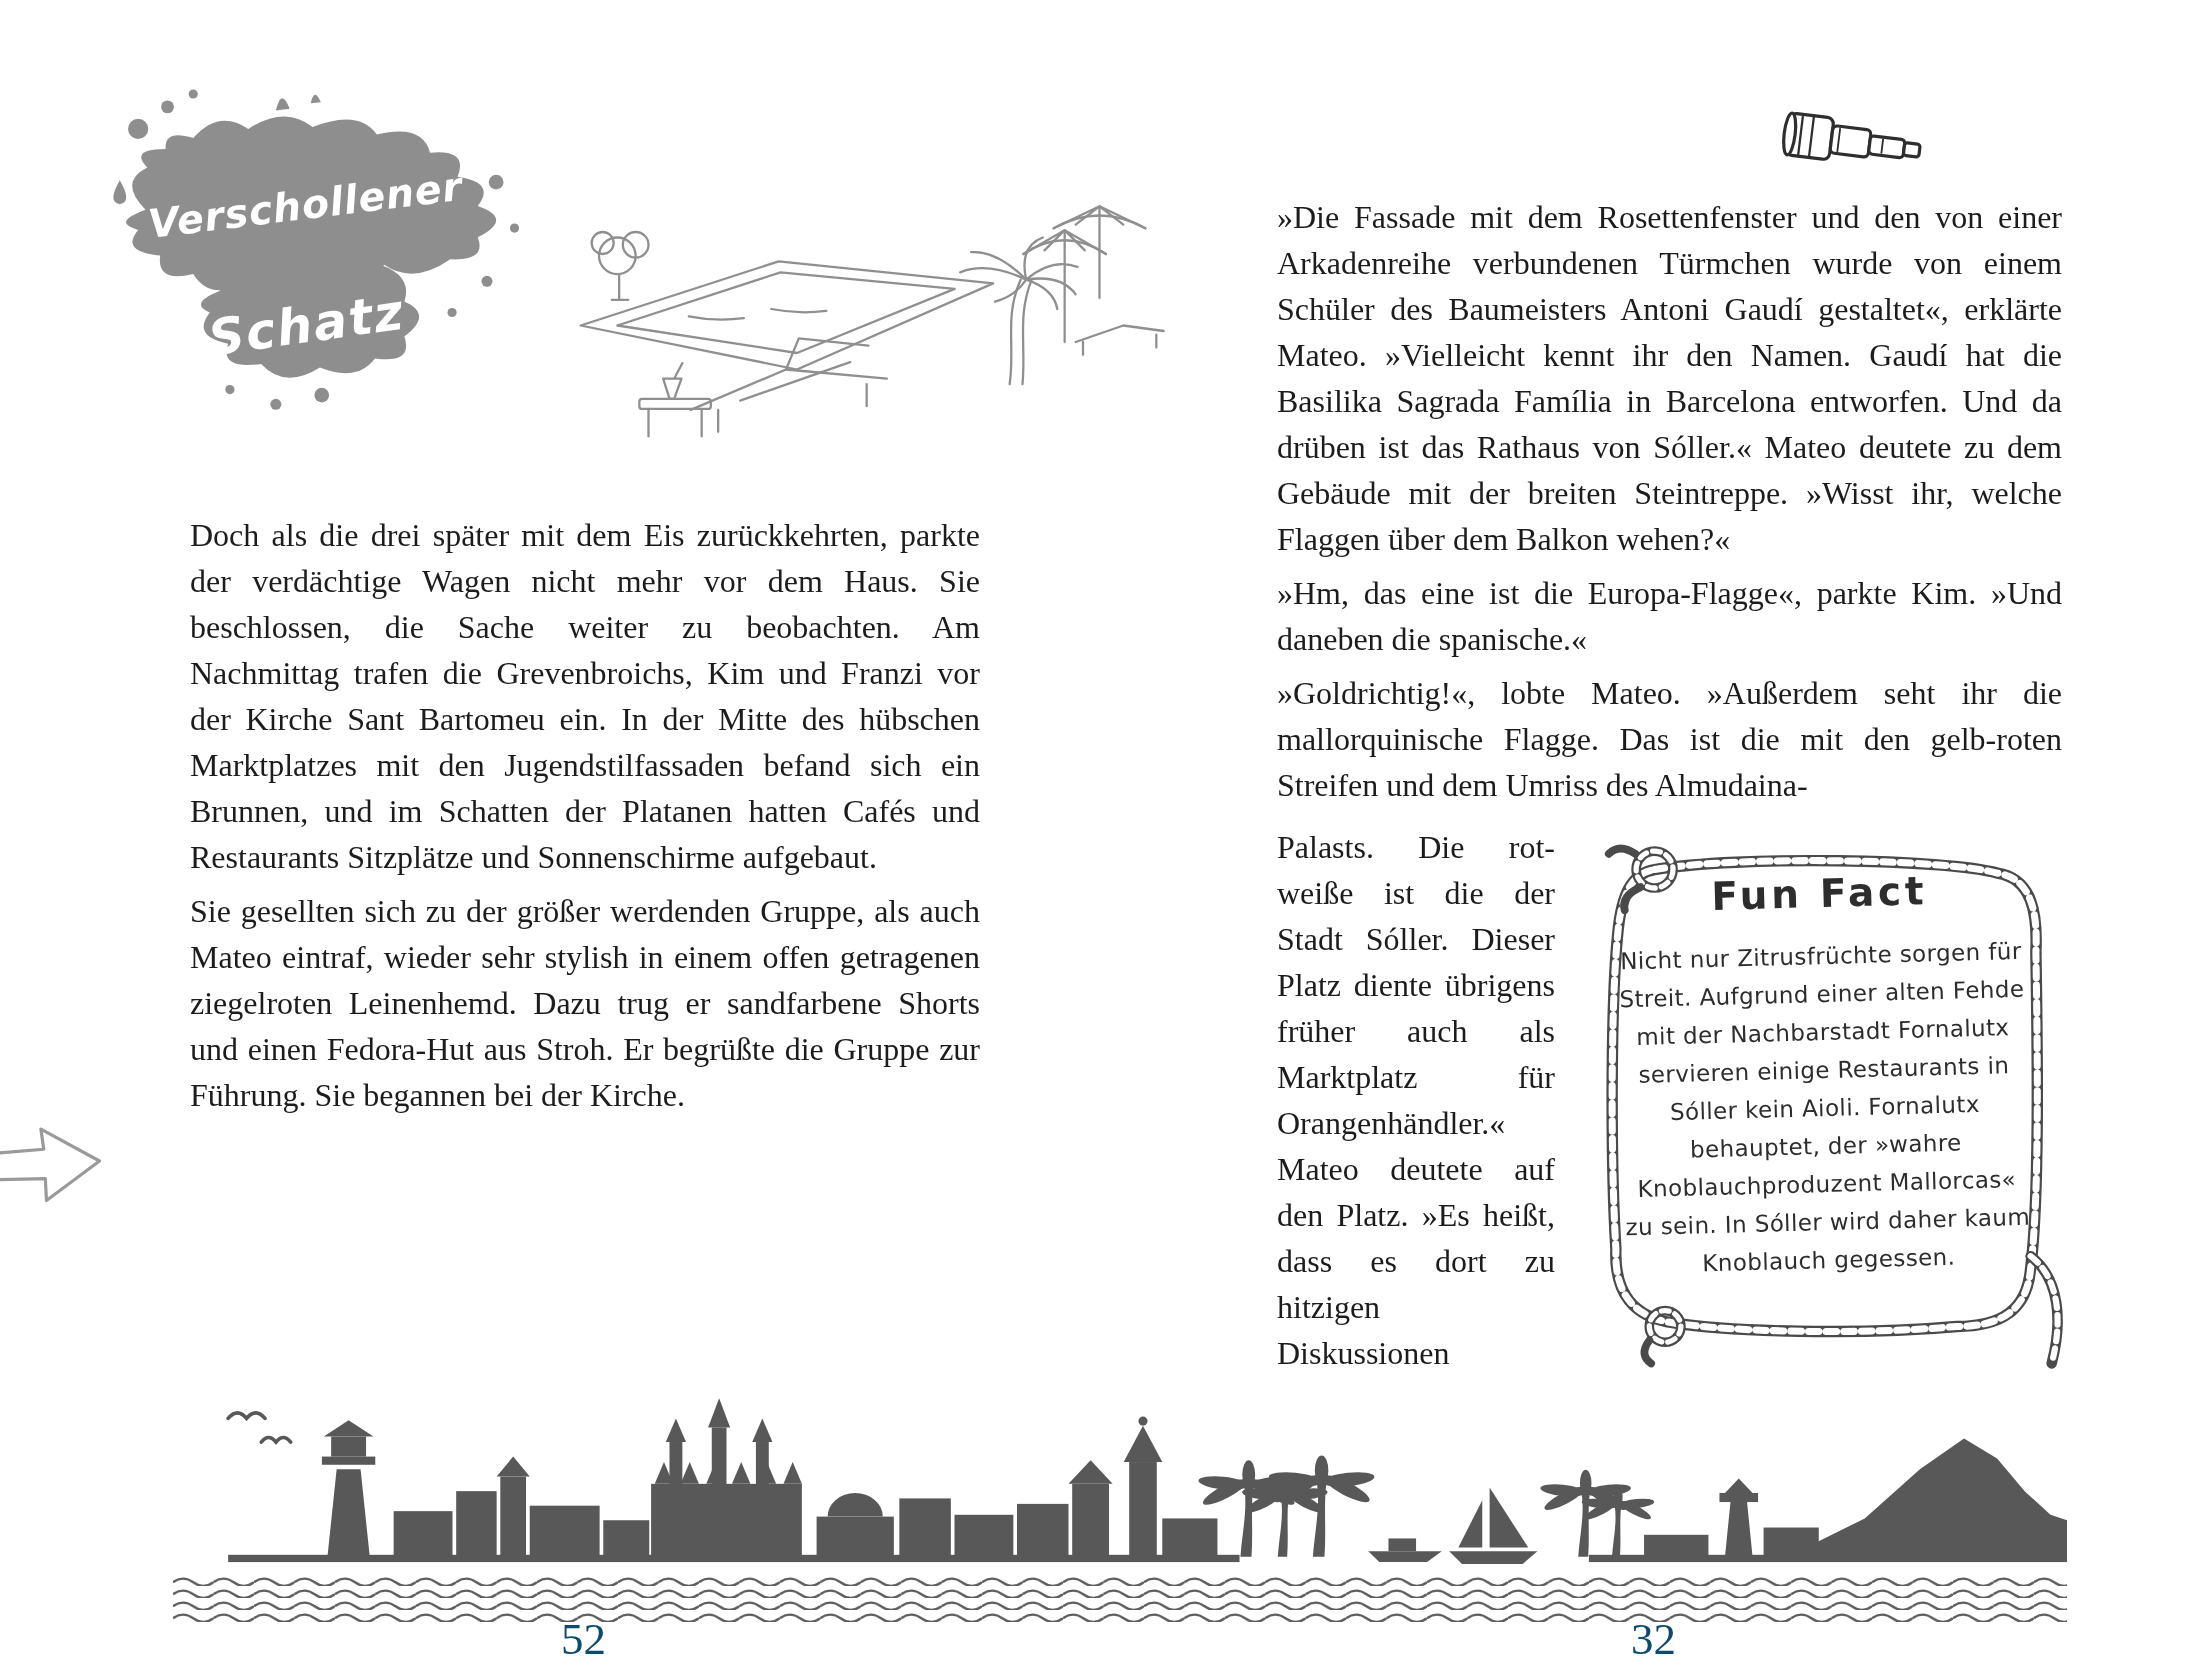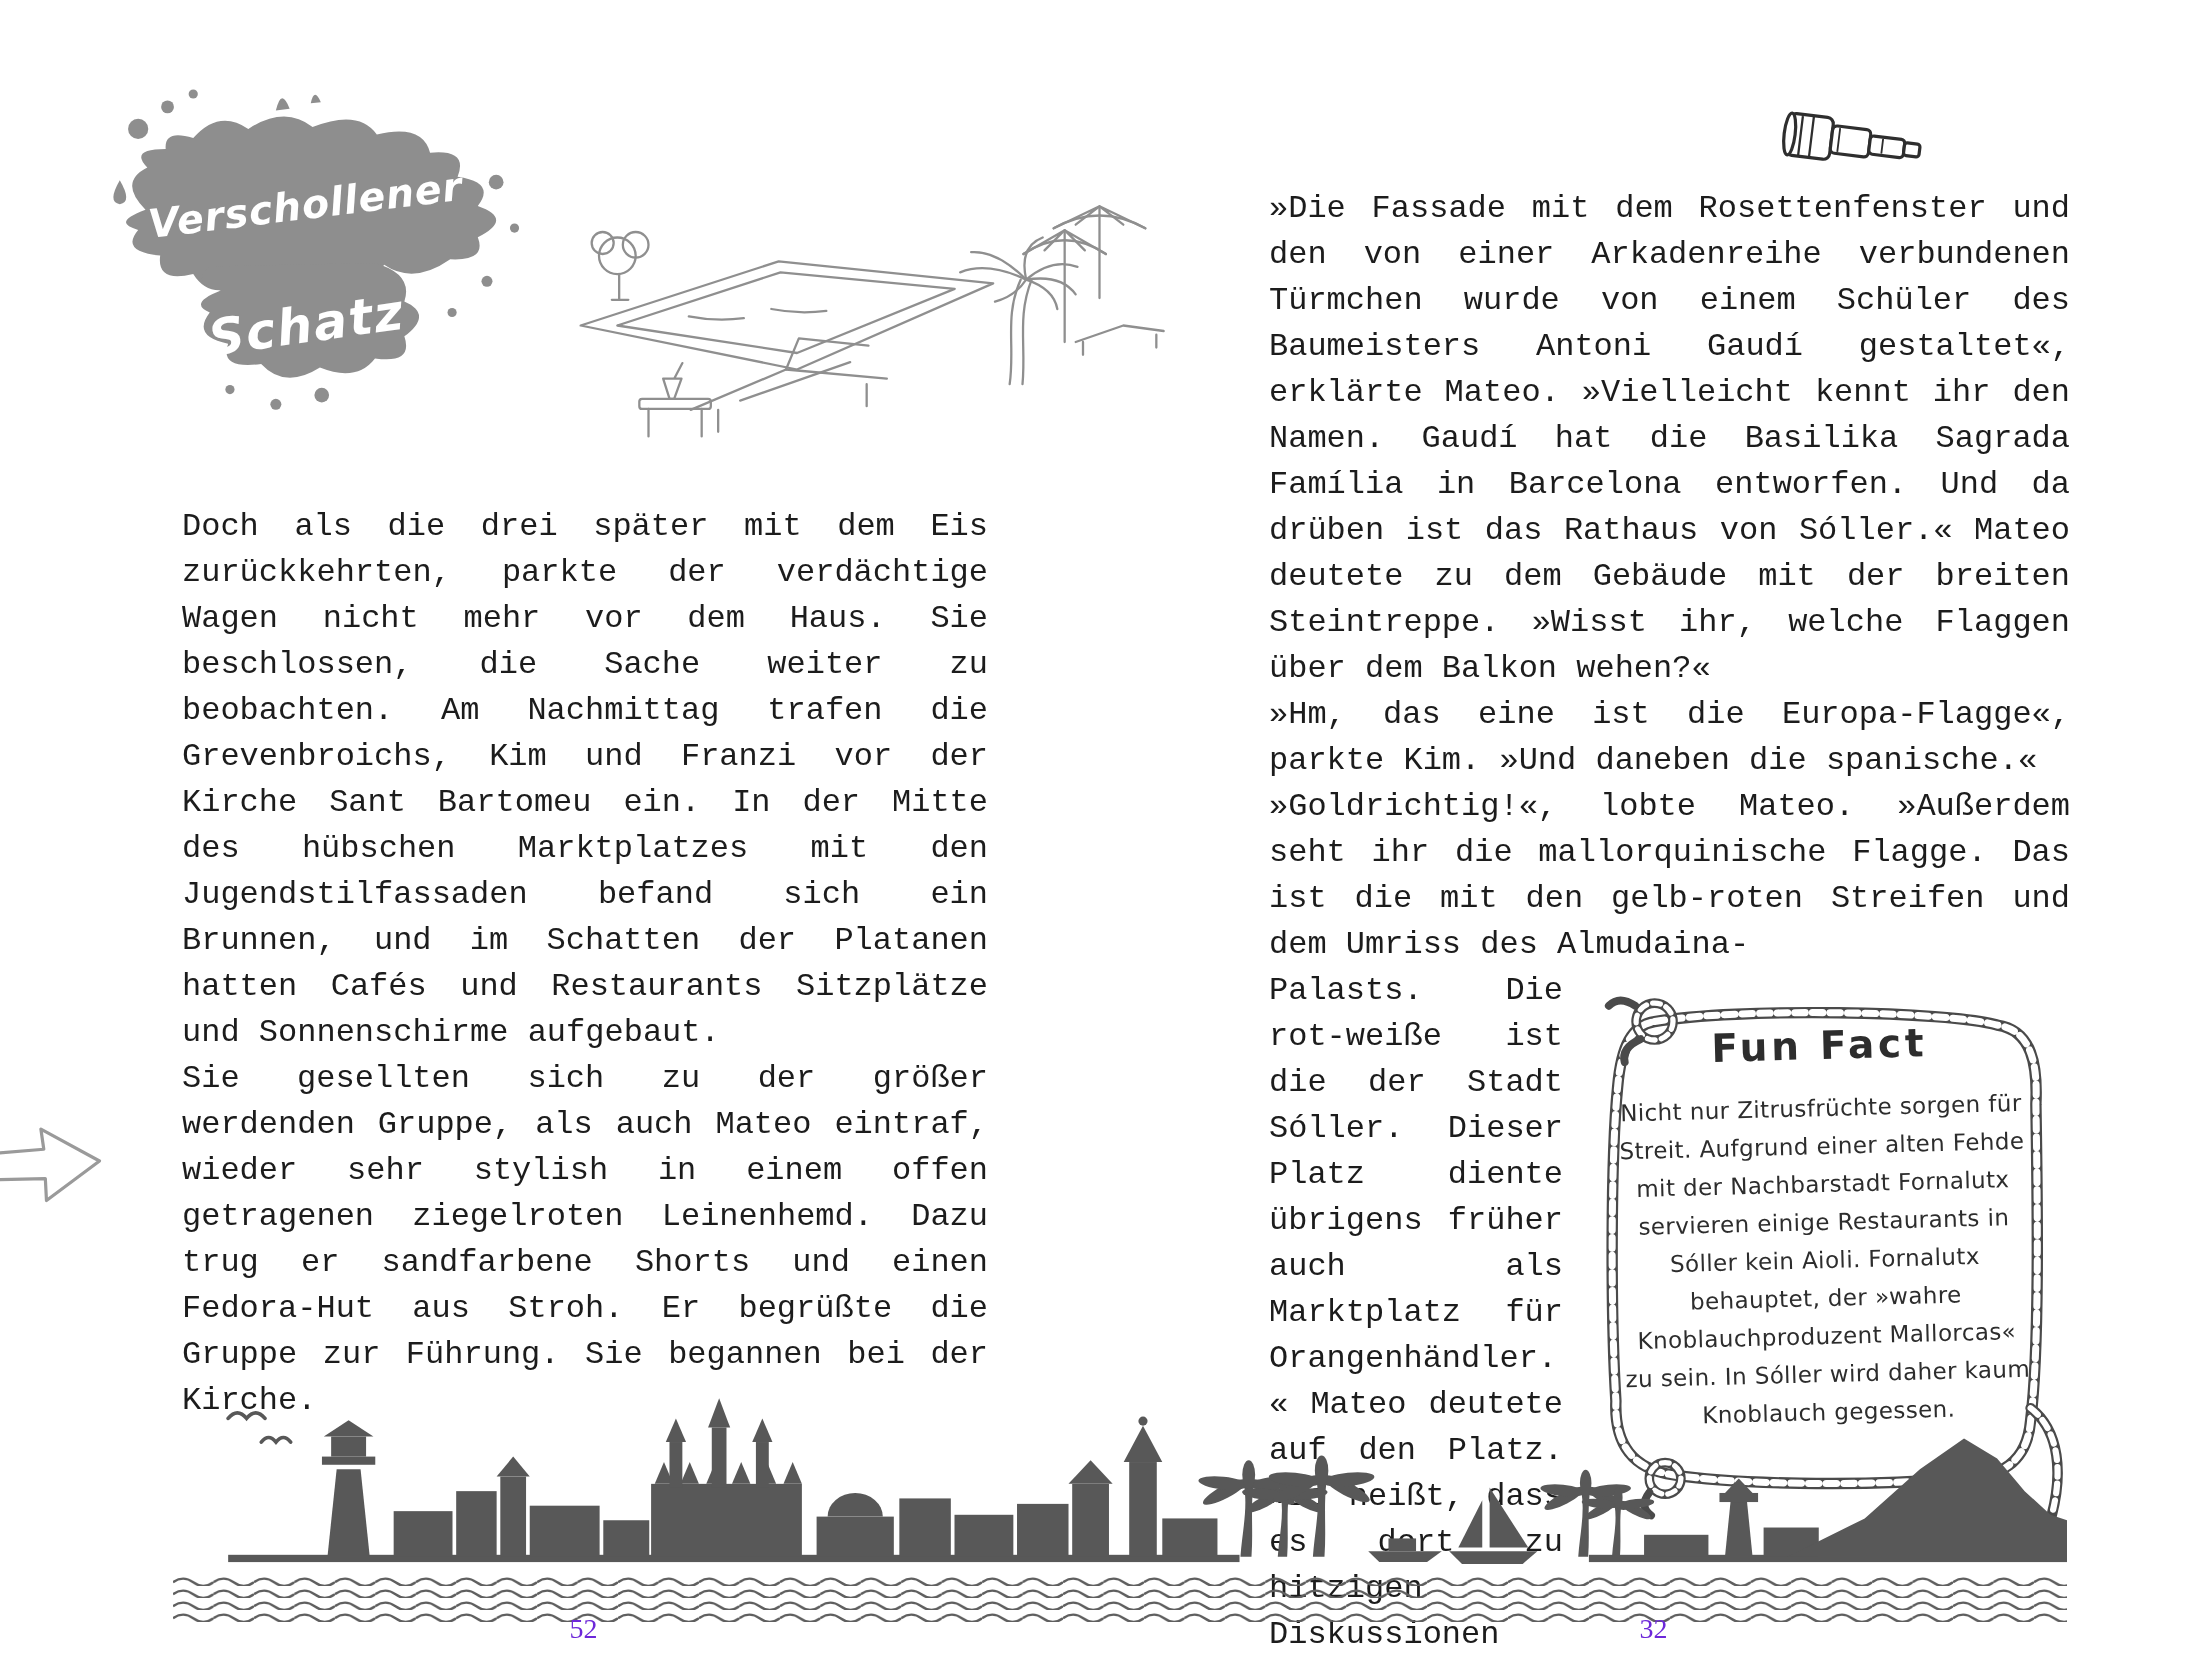--- a/index.html
+++ b/index.html
@@ -4,37 +4,37 @@
 <style>
   html,body{margin:0;padding:0;background:#ffffff;}
   #spread{position:relative;width:2204px;height:1675px;background:#ffffff;overflow:hidden;
           font-family:"Liberation Serif", serif;color:#1c1c1c;}
 
   .abs{position:absolute;}
 
   
   .page-text{font-size:32px;line-height:46px;text-align:justify;color:#1c1c1c;
              font-family:"Liberation Serif", serif;}
-  .page-text p{margin:0;hyphens:auto;-webkit-hyphens:auto;overflow-wrap:break-word;font-family:Liberation Mono, monospace;}
+  .page-text p{margin:8px;hyphens:auto;-webkit-hyphens:auto;overflow-wrap:break-word;}
 
   .left-text{left:182px;top:504px;width:806px;}
   .right-text{left:1269px;top:186px;width:801px;}
 
   
   .rp-flow{display:flex;gap:16px;align-items:flex-start;margin-top:0;}
   .narrow-col{width:294px;flex:none;}
   .funfact{position:relative;width:485px;height:556px;flex:none;margin-top:3.7px;}
   .funfact svg{position:absolute;inset:0;width:100%;height:100%;}
   .ff-inner{position:absolute;left:42px;right:37px;top:51px;text-align:center;
             transform:rotate(-1.5deg);font-family:"DejaVu Sans", sans-serif;color:#2d2d2d;}
   .ff-title{font-size:39px;font-weight:bold;letter-spacing:3.7px;margin-bottom:20px;}
   .ff-text{font-size:23px;line-height:38px;letter-spacing:0.4px;}
 
   
-  .pagenum{font-size:28px;text-align:center;width:147px;color:#6d28d9;}
+  .pagenum{font-size:45px;text-align:center;width:147px;color:#0c4a6e;}
   .pagenum-left{left:510px;top:1613px;}
   .pagenum-right{left:1580px;top:1613px;}
 
   
   .splash{left:81px;top:72px;width:487px;height:358px;}
   .pool-scene{left:551px;top:188px;width:624px;height:275px;}
   .spyglass{left:1780px;top:84px;width:174px;height:119px;}
   .margin-arrow{left:-16.5px;top:1122px;width:147px;height:88px;}
   .skyline{left:173px;top:1382px;width:1894px;height:191px;}
   .waves{left:173px;top:1574px;width:1894px;height:48px;}

